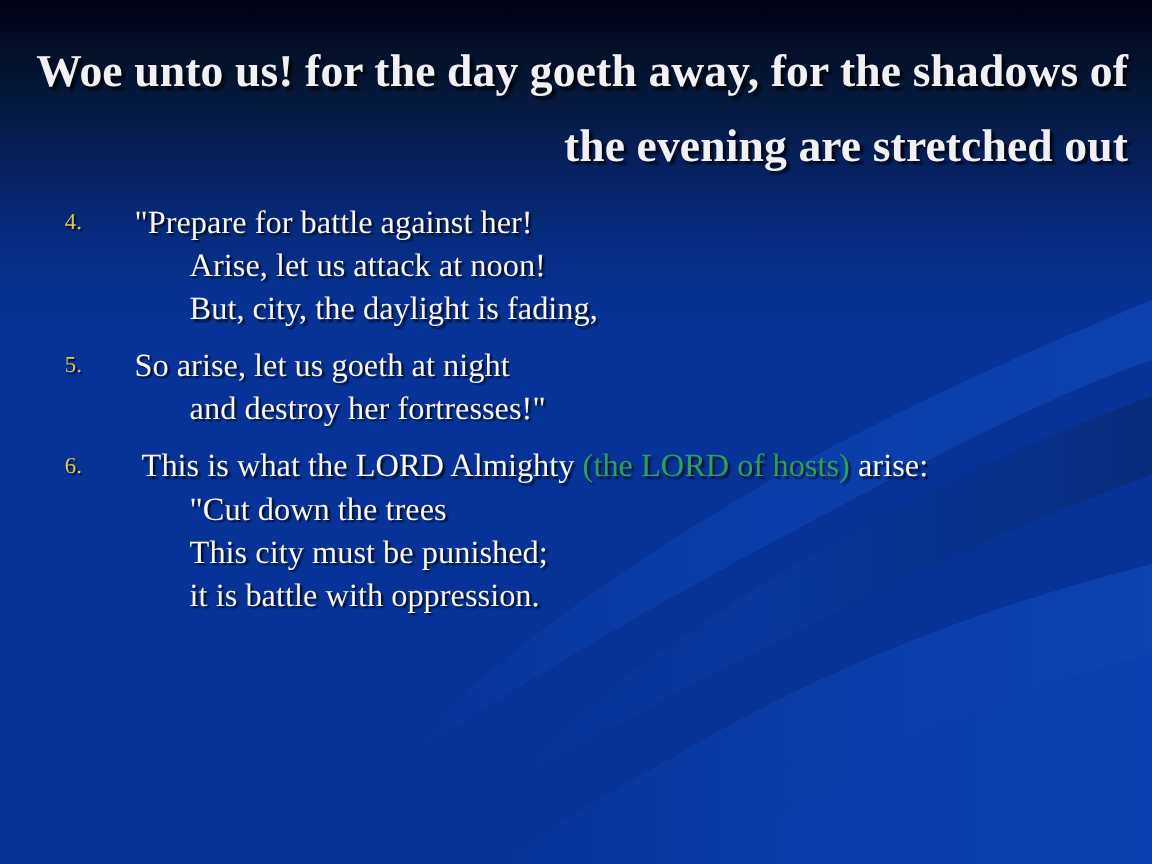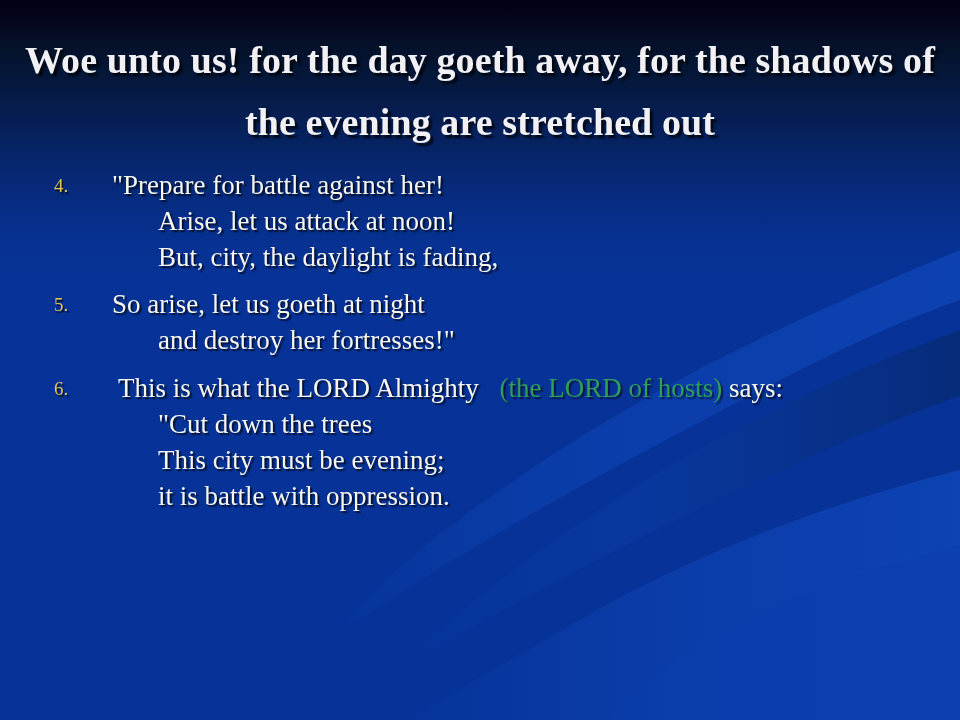--- a/index.html
+++ b/index.html
@@ -37,21 +37,21 @@
     height: 720px;
     pointer-events: none;
   }
 
   
   #title {
     position: absolute;
     left: 0;
     top: 30px;
     width: 960px;
-    text-align: center;
+    text-align: right;
     font-size: 38px;
     font-weight: bold;
     line-height: 1.63;
     color: #f0f0f5;
     text-shadow: 3px 3px 2px rgba(0,0,0,0.75);
     letter-spacing: 0.1px;
     padding: 0 20px;
     box-sizing: border-box;
   }
 
@@ -90,21 +90,20 @@
   }
 
   .sub {
     display: block;
     padding-left: 46px;
   }
 
   .green {
     color: #2f9e57;
     text-shadow: 2px 2px 1.5px rgba(0,0,0,0.6);
-    margin-left: 14px;
   }
 
   #item-4 { margin-bottom: 10px; }
   #item-5 { margin-bottom: 12px; }
   #item-6 .lead { padding-left: 6px; }
 </style>
 </head>
 <body>
 
 <div id="slide">
@@ -150,20 +149,20 @@
     </div>
 
     <div class="item" id="item-5">
       <span class="num">5.</span>
       <span class="lead">So arise, let us goeth at night</span>
       <span class="sub">and destroy her fortresses!"</span>
     </div>
 
     <div class="item" id="item-6">
       <span class="num">6.</span>
-      <span class="lead"><span>This is what the LORD Almighty </span><span class="green">(the LORD of hosts)</span><span> says:</span></span>
+      <span class="lead"><span>This is what the LORD Almighty </span><span class="green">(the LORD of hosts)</span><span> arise:</span></span>
       <span class="sub">"Cut down the trees</span>
-      <span class="sub">This city must be evening;</span>
+      <span class="sub">This city must be punished;</span>
       <span class="sub">it is battle with oppression.</span>
     </div>
 
   </div>
 </div>
 
 </body></html>

